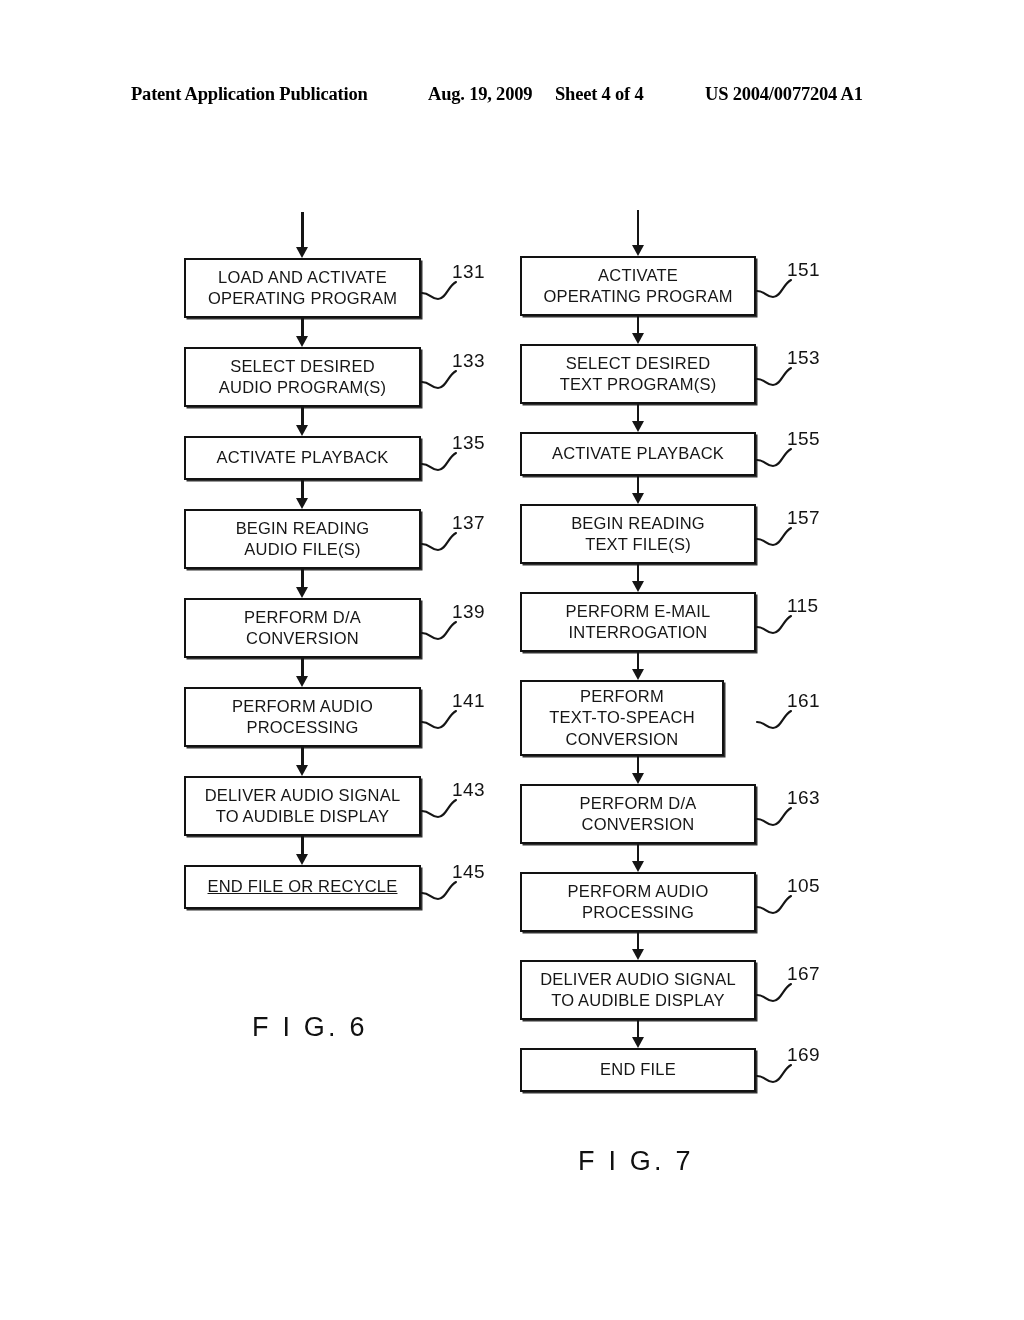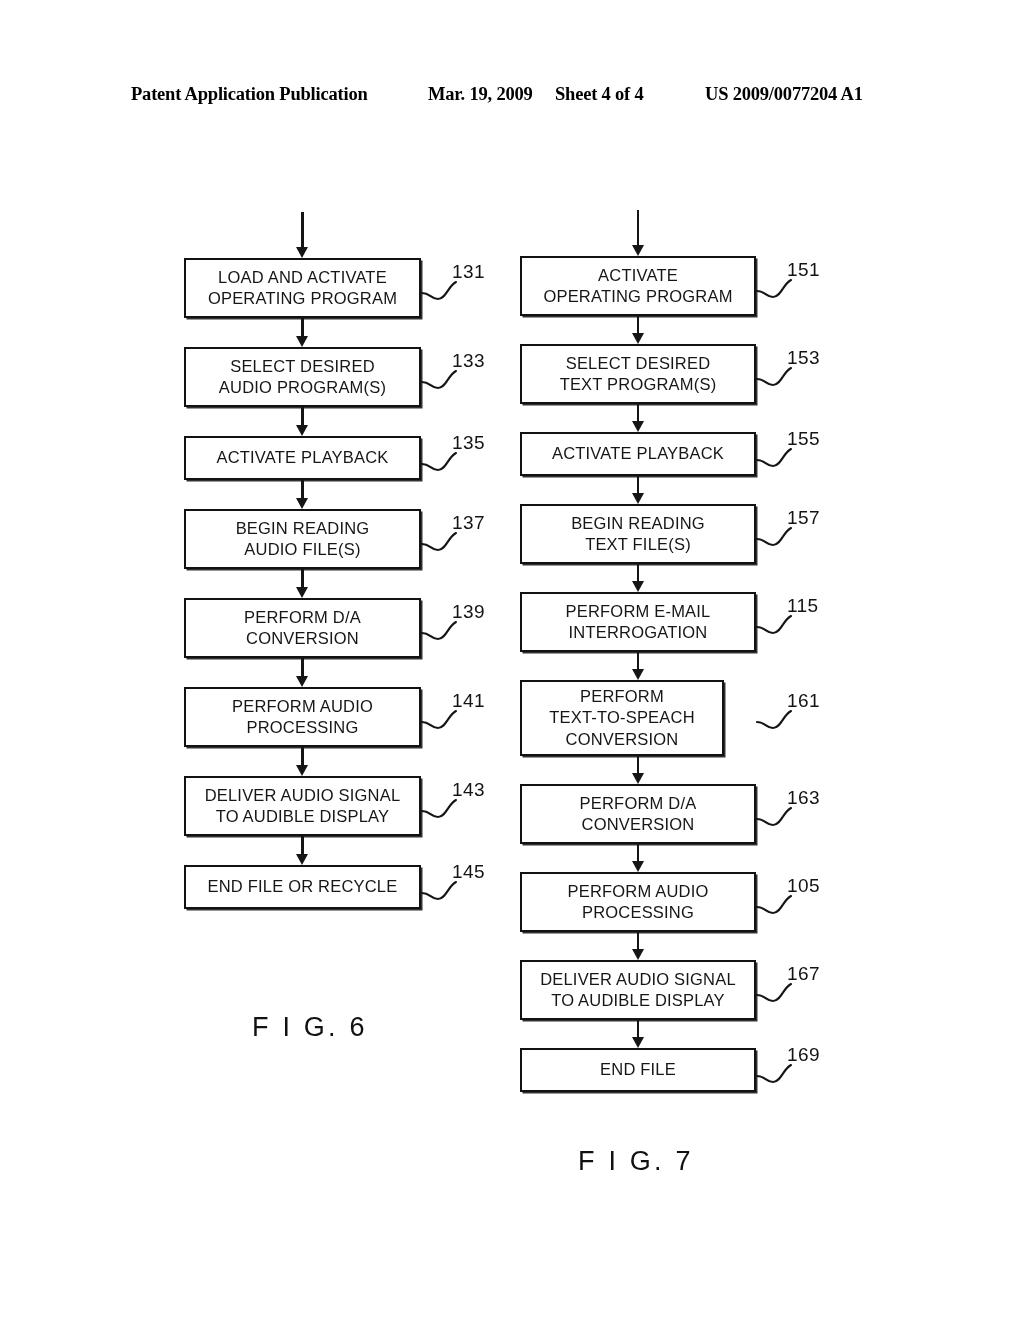--- a/index.html
+++ b/index.html
@@ -124,23 +124,23 @@
     letter-spacing: 3.2px;
     color: #111111;
     white-space: nowrap;
   }
 </style>
 </head>
 <body>
 
 <div class="page-header">
   <span class="hdr-pub">Patent Application Publication</span>
-  <span class="hdr-date">Mar. 19, 2009</span>
+  <span class="hdr-date">Aug. 19, 2009</span>
   <span class="hdr-sheet">Sheet 4 of 4</span>
-  <span class="hdr-patno">US 2009/0077204 A1</span>
+  <span class="hdr-patno">US 2004/0077204 A1</span>
 </div>
 
 <div class="figure" id="figure-6">
     <div class="connector" style="left: 301.4px; top: 212px; height: 36px;"></div>
     <div class="arrowhead" style="left: 296px; top: 247px;"></div>
     <div class="flow-box" style="left: 184px; top: 258px; width: 237px; height: 60px;">
       <span class="box-label">LOAD AND ACTIVATE
 OPERATING PROGRAM</span>
     </div>
     <svg class="leader" width="46" height="34" style="left: 421px; top: 279px;">
@@ -201,21 +201,21 @@
     <div class="flow-box" style="left: 184px; top: 776px; width: 237px; height: 60px;">
       <span class="box-label">DELIVER AUDIO SIGNAL
 TO AUDIBLE DISPLAY</span>
     </div>
     <svg class="leader" width="46" height="34" style="left: 421px; top: 797px;">
       <path d="M1,14 C9,14 10,20 17,20 C25,20 27,7 35,3"></path>
     </svg>
     <div class="ref-num" style="left: 452px; top: 779px;">143</div>
     <div class="connector" style="left: 301.4px; top: 836px; height: 19px;"></div>
     <div class="arrowhead" style="left: 296px; top: 854px;"></div>
-    <div class="flow-box" style="left: 184px; top: 865px; width: 237px; height: 44px;">
+    <div class="flow-box" style="left: 184px; top: 865px; width: 237px; height: 44px; text-decoration: underline;">
       <span class="box-label">END FILE OR RECYCLE</span>
     </div>
     <svg class="leader" width="46" height="34" style="left: 421px; top: 879px;">
       <path d="M1,14 C9,14 10,20 17,20 C25,20 27,7 35,3"></path>
     </svg>
     <div class="ref-num" style="left: 452px; top: 861px;">145</div>
     <div class="fig-caption" style="left: 252px; top: 1012px;">F I G. 6</div>
   </div>
 
 <div class="figure" id="figure-7">

